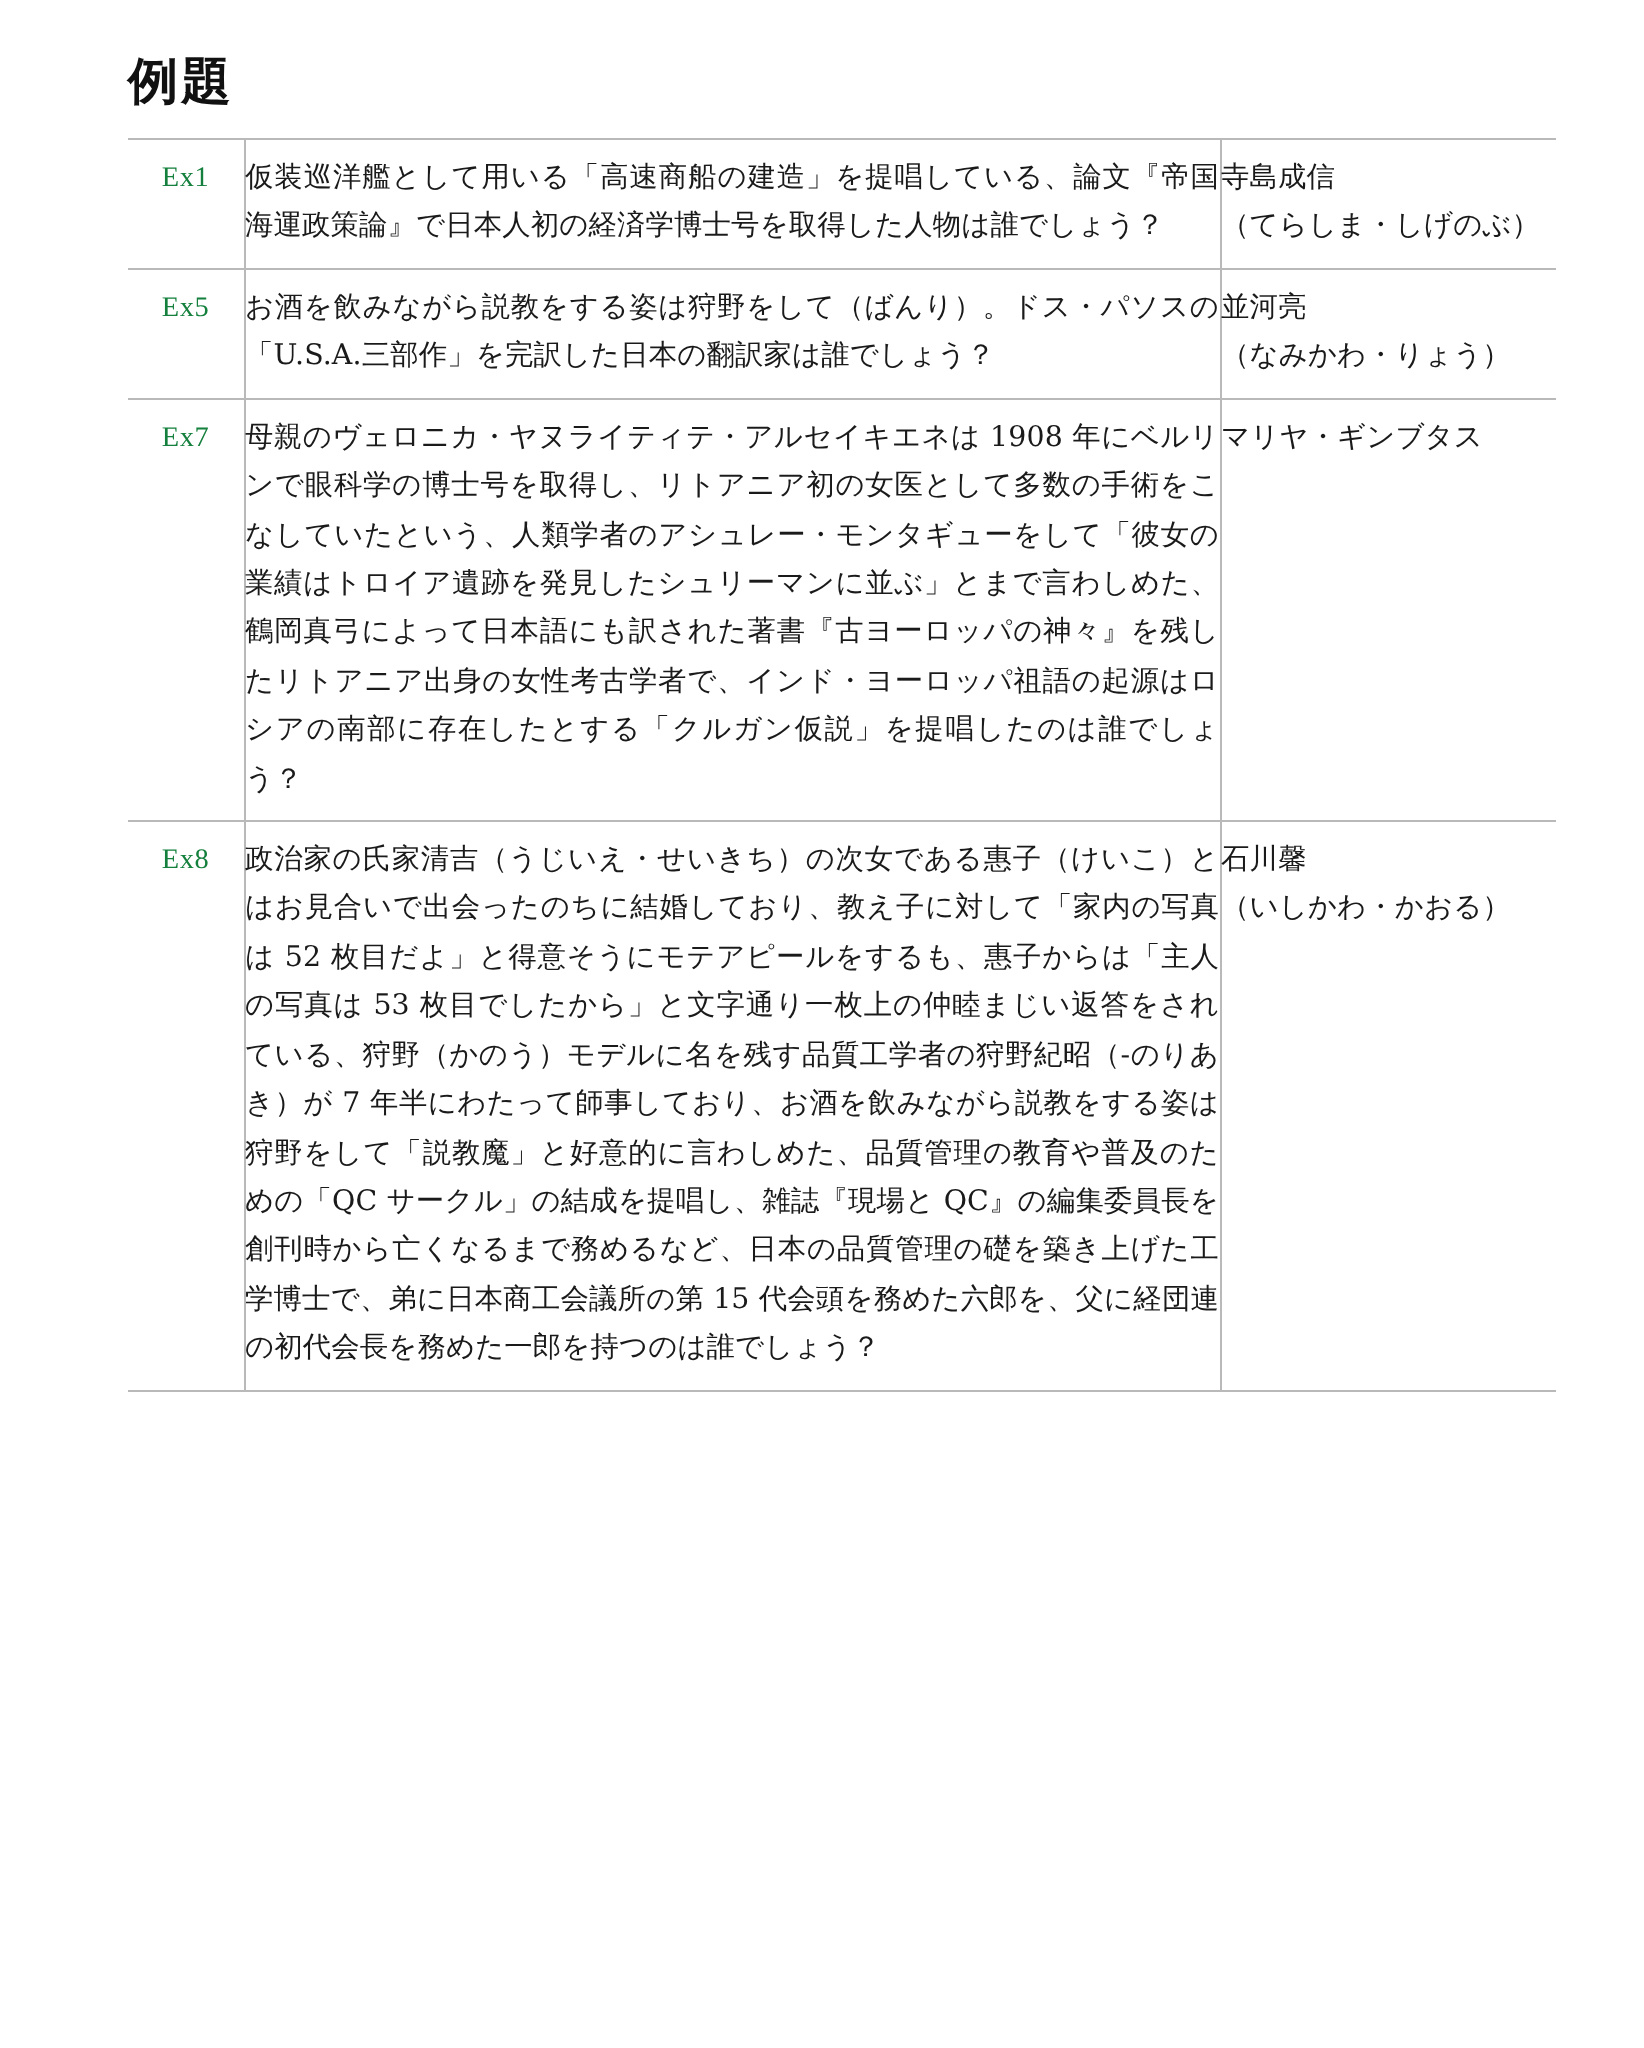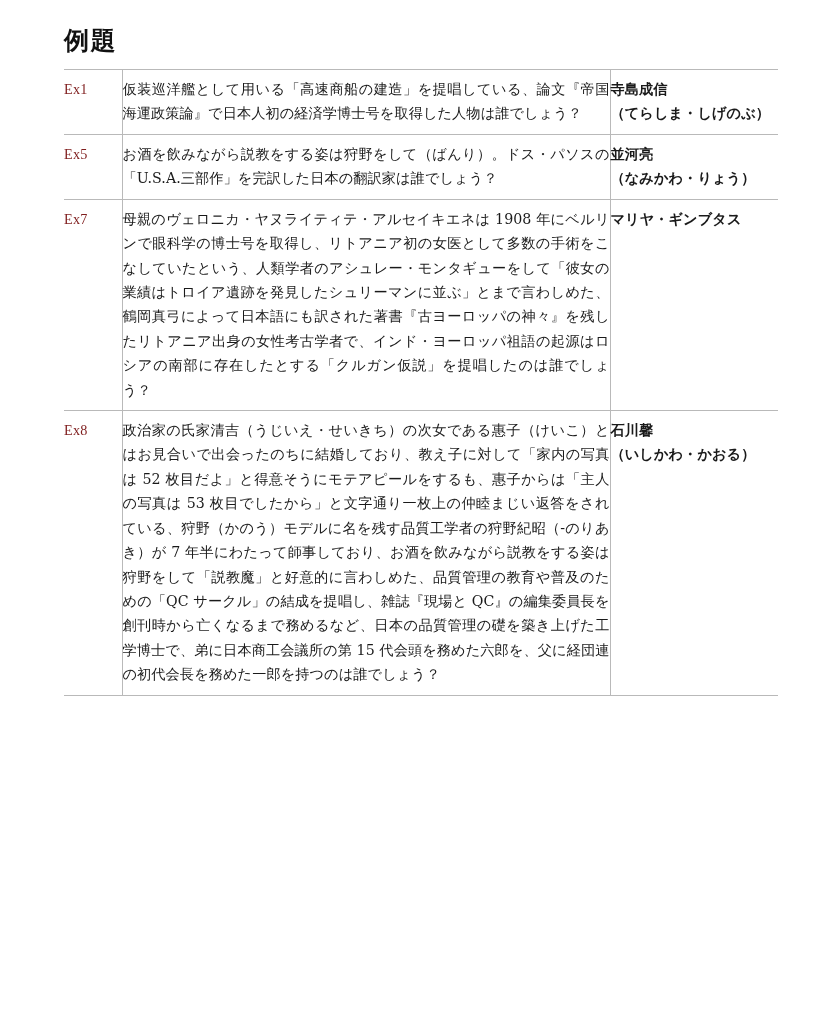--- a/index.html
+++ b/index.html
@@ -45,45 +45,44 @@
     border-top: 1px solid #b9b9b9;
     border-bottom: 1px solid #b9b9b9;
   }
   table.quiz td {
     vertical-align: top;
     padding: 7px 0 8px 0;
     font-size: 14.2px;
     line-height: 1.72;
   }
   td.cell-id {
-    text-align: left;
+    text-align: center;
     font-family: "Liberation Serif", "DejaVu Serif", serif;
     font-size: 14.6px;
     letter-spacing: 0.02em;
     padding-right: 9px;
     white-space: nowrap;
-    color: #7f1d1d;
+    color: #15803d;
   }
   td.cell-q {
     border-left: 1px solid #b9b9b9;
     padding-left: 11px;
     padding-right: 10px;
     text-align: justify;
     text-justify: inter-ideograph;
     font-family: "DejaVu Serif", "Liberation Serif", serif;
     letter-spacing: 0.005em;
   }
   td.cell-a {
     border-left: 1px solid #b9b9b9;
     padding-left: 11px;
     padding-right: 4px;
     font-family: "DejaVu Serif", "Liberation Serif", serif;
     letter-spacing: 0.005em;
     word-break: break-all;
-    font-weight: bold;
   }
   .ans-line { display: block; }
   .ans-reading { display: block; }
 </style>
 </head>
 <body>
 
 <div class="page">
   <h1 class="doc-title">例題</h1>
 

